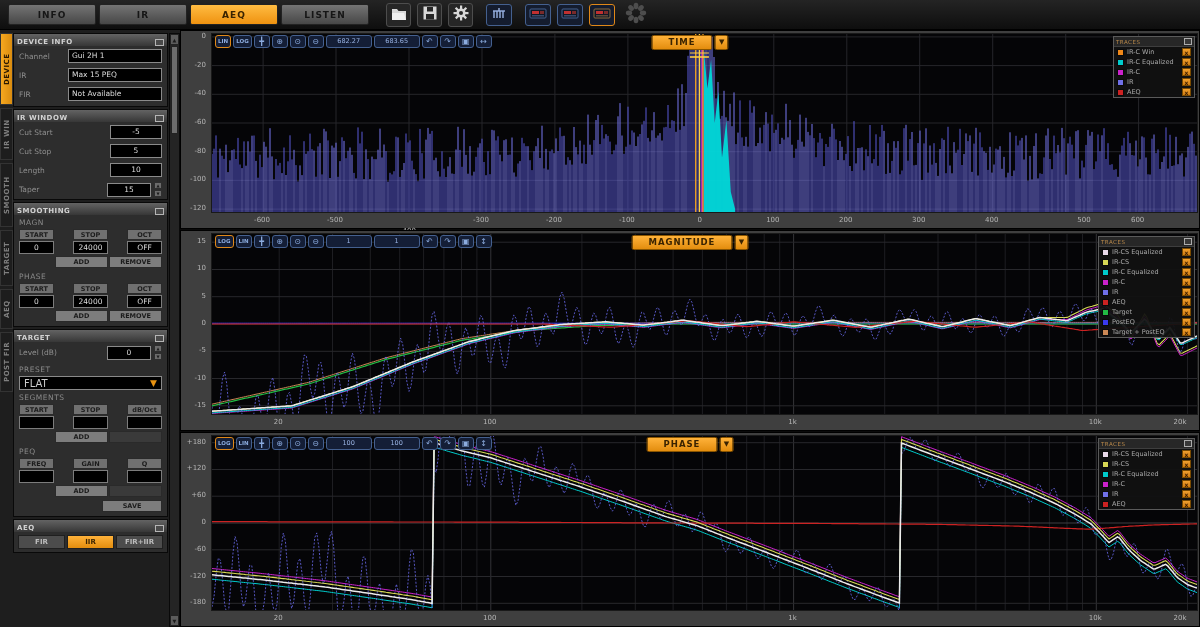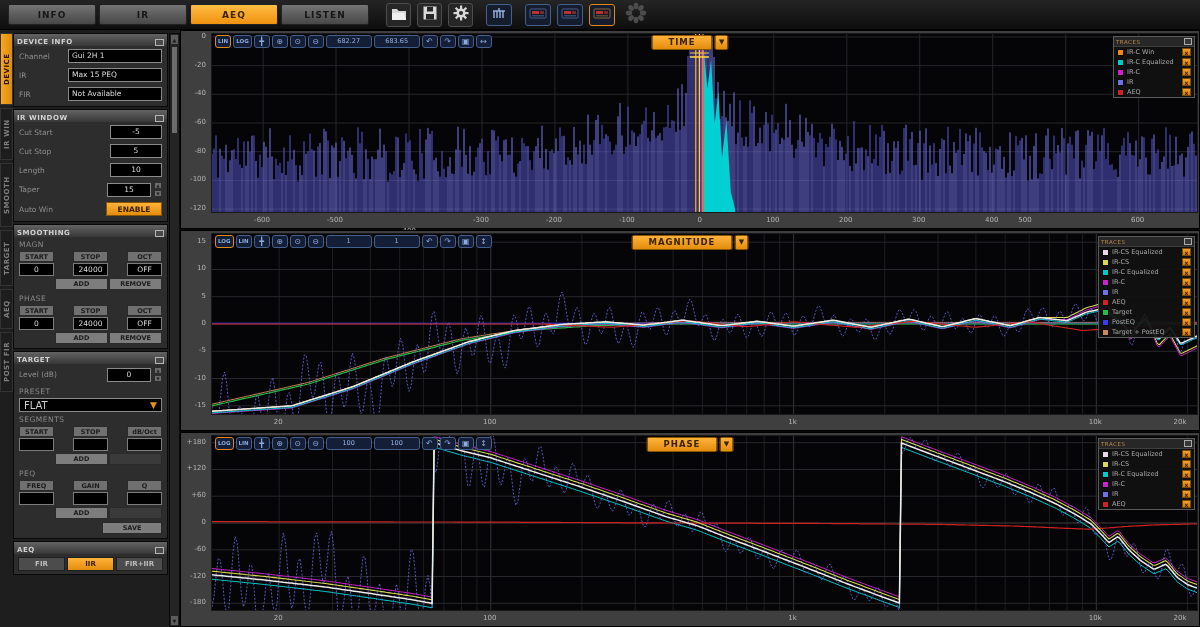--- a/index.html
+++ b/index.html
@@ -217,24 +217,20 @@
             <span class="plabel">Length</span>
             <span class="pinput narrow">10</span>
           </div>
         <div class="prow">
             <span class="plabel">Taper</span>
             <span class="pinput narrow" style="width:44px">15</span>
           <span class="stepper">
               <span>▲</span>
               <span>▼</span>
             </span>
-          </div>
-        <div class="prow" style="padding-bottom:5px">
-            <span class="plabel">Auto Win</span>
-            <button class="obtn">ENABLE</button>
           </div>
       </div>
 
       <div class="panel">
         <div class="ptitlebar">
           <span>SMOOTHING</span>
           <span class="minbox"></span>
         </div>
         <div class="seclabel">MAGN</div>
         <div class="tbl">
@@ -883,21 +879,21 @@
           <span style="left: 109.037px;">-500</span>
           <span style="left: 182px; margin-top: 11px;">-400</span>
           <span style="left: 254.963px;">-300</span>
           <span style="left: 327.926px;">-200</span>
           <span style="left: 400.889px;">-100</span>
           <span style="left: 473.852px;">0</span>
           <span style="left: 546.815px;">100</span>
           <span style="left: 619.778px;">200</span>
           <span style="left: 692.741px;">300</span>
           <span style="left: 765.704px;">400</span>
-          <span style="left: 799px;">500</span>
+          <span style="left: 858px;">500</span>
           <span style="left: 911.63px;">600</span>
         </div>
       <div class="ptoolbar">
         <button class="tb scale active">LIN</button>
         <button class="tb scale">LOG</button>
         <button class="tb">╋</button>
         <button class="tb">⊕</button>
         <button class="tb">⊙</button>
         <button class="tb">⊖</button>
         <span class="tb field">682.27</span>

